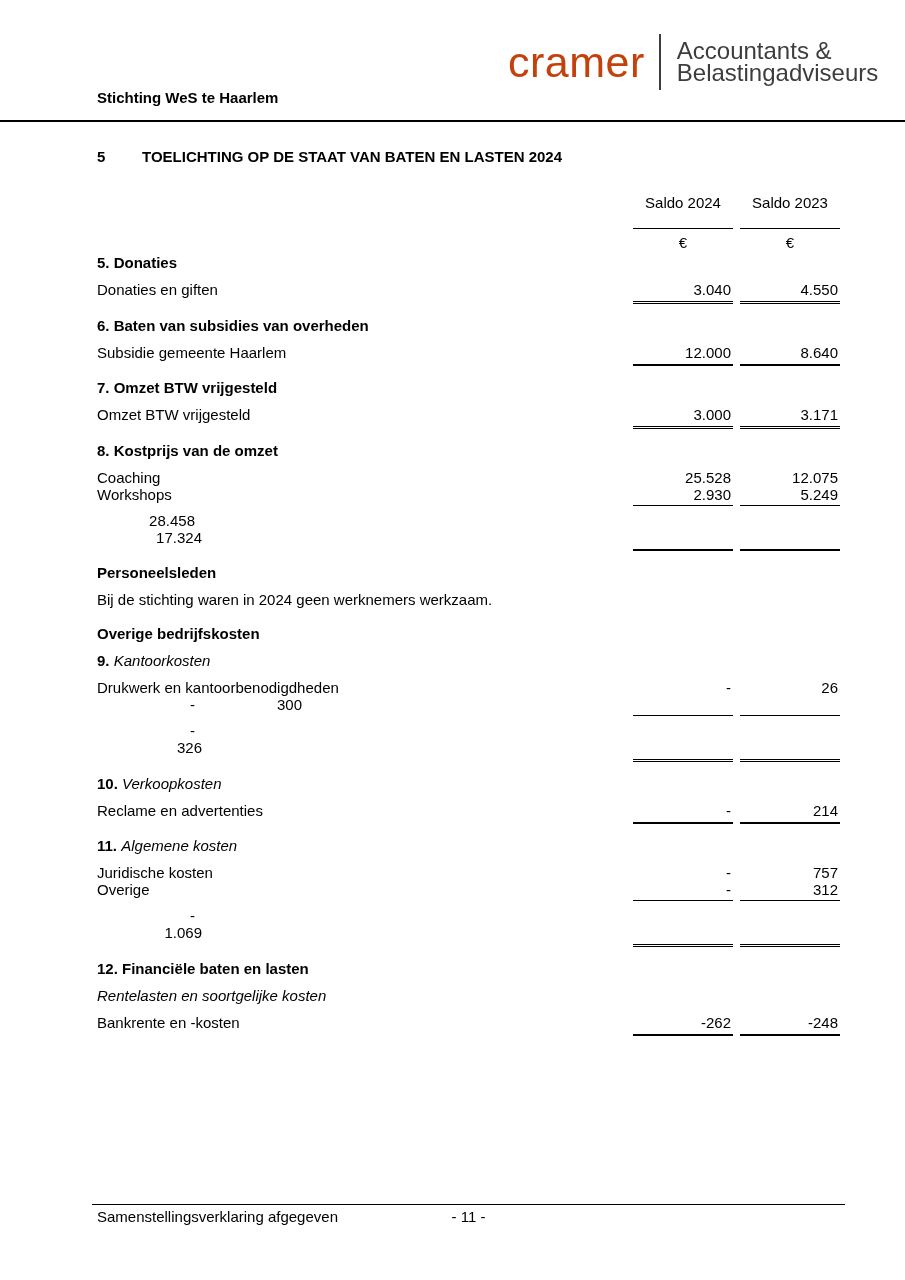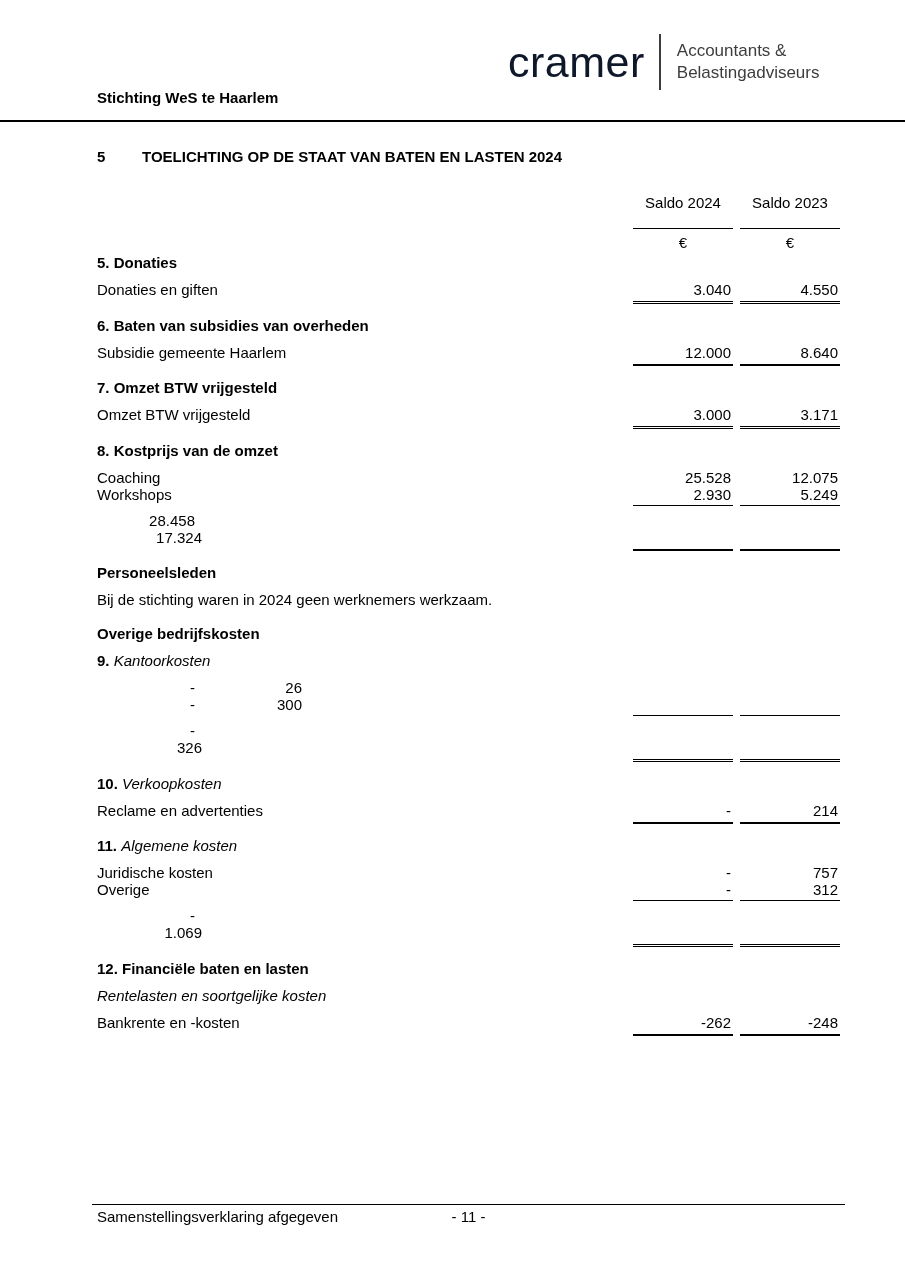--- a/index.html
+++ b/index.html
@@ -14,25 +14,25 @@
     overflow: hidden;
   }
   .content { margin: 0 65px 0 97px; }
 
   
   .page-header { position: relative; height: 120px; }
   .logo { position: absolute; left: 508px; top: 34px; display: flex; align-items: center; }
   .logo-brand {
     font-size: 43px;
     line-height: 46px;
-    color: #0f172a;
+    color: #c2410c;
     letter-spacing: 0.5px;
   }
   .logo-bar { width: 2px; height: 56px; background: #3d3d3f; margin: 0 16px 0 14px; }
-  .logo-tagline { font-size: 17px; line-height: 22px; color: #3d3d3f; }
+  .logo-tagline { font-size: 24px; line-height: 22px; color: #3d3d3f; }
   .company-name { position: absolute; left: 97px; top: 89px; font-weight: bold; }
 
   .fullrule { border-top: 2px solid #000; margin: 0 -5px; }
   .footrule { border-top: 1.5px solid #000; margin: 0 -5px; }
 
   
   .doc-title { display: flex; margin-top: 26px; font-weight: bold; }
   .doc-title .num { width: 45px; }
 
   
@@ -195,20 +195,21 @@
 
   <div class="group-heading">Overige bedrijfskosten</div>
 
   <div class="sec mt-sm">
     <div class="sec-heading">
       <span class="sec-num">9.</span>
         <span>&nbsp;</span>
         <span class="sec-title-italic">Kantoorkosten</span>
     </div>
     <div class="trow">
+      <div class="tlabel">Drukwerk en kantoorbenodigdheden</div>
       <div class="tc tval">-</div>
       <div class="tc tval">26</div>
     </div>
     <div class="trow">
       <div class="tc tval">-</div>
       <div class="tc tval">300</div>
     </div>
     <div class="trow">
       <div class="tlabel"></div>
         <div class="tc rule-single"></div>

